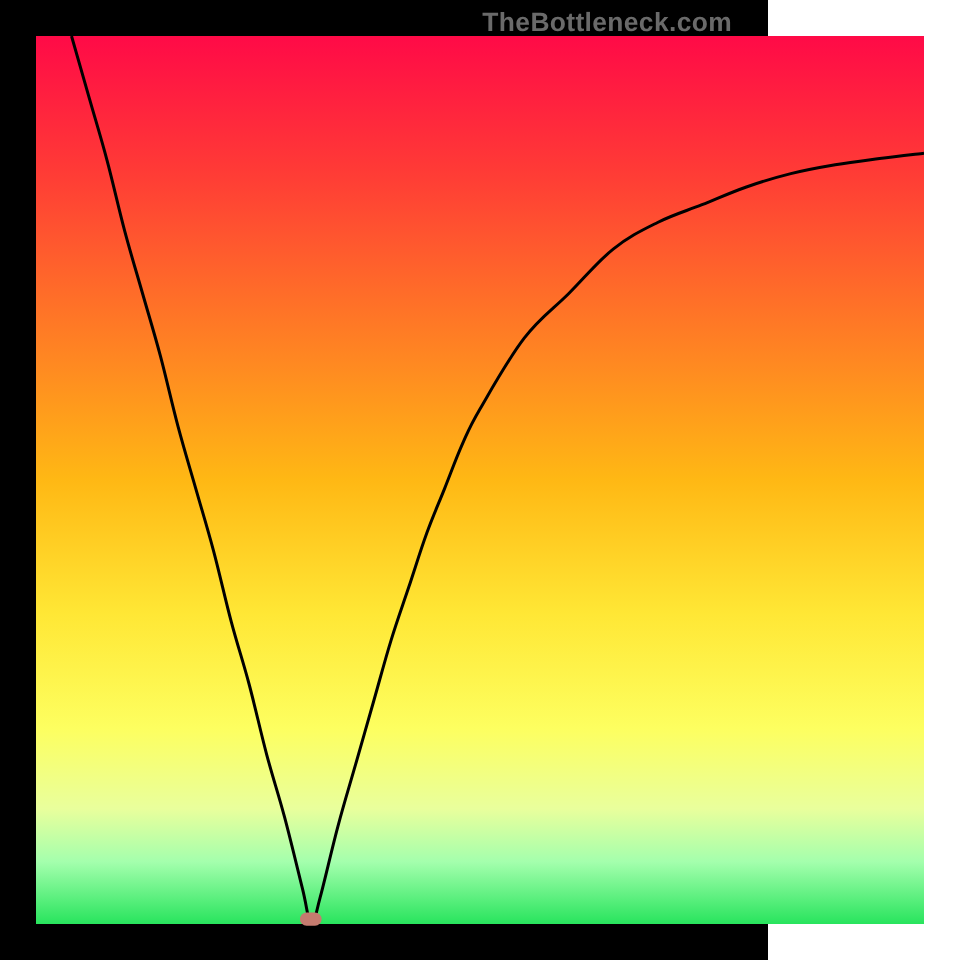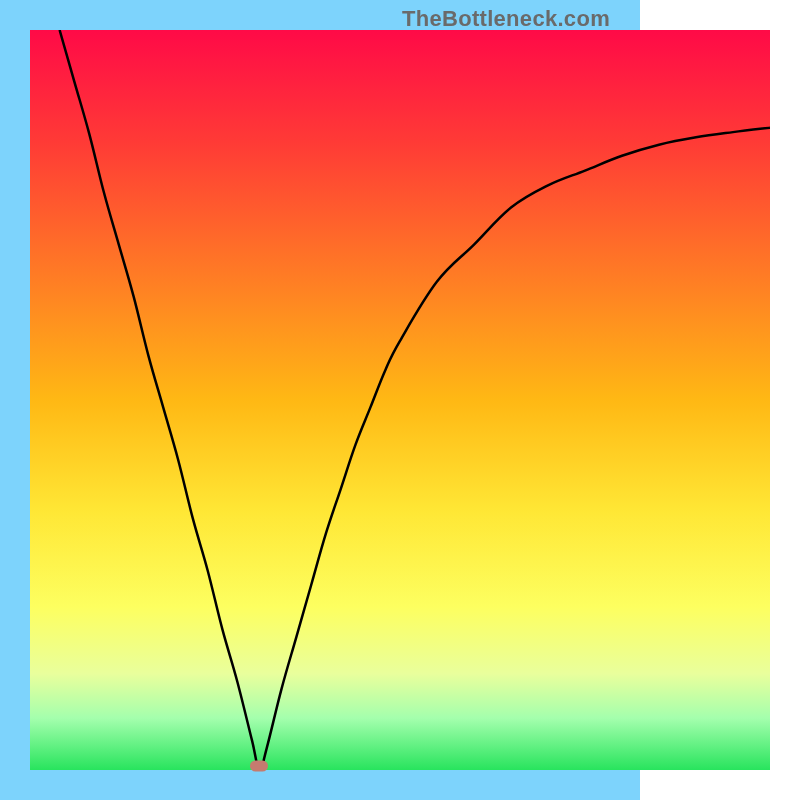--- a/index.html
+++ b/index.html
@@ -6,21 +6,21 @@
     margin: 0;
     padding: 0;
     width: 800px;
     height: 800px;
     overflow: hidden;
     font-family: Arial, Helvetica, sans-serif;
   }
   .frame {
     width: 640px;
     height: 800px;
-    background: #7dd3fc;
+    background: #000000;
     position: relative;
   }
   .plot-area {
     position: absolute;
     left: 30px;
     top: 30px;
     width: 740px;
     height: 740px;
     background: linear-gradient(
       to bottom,

